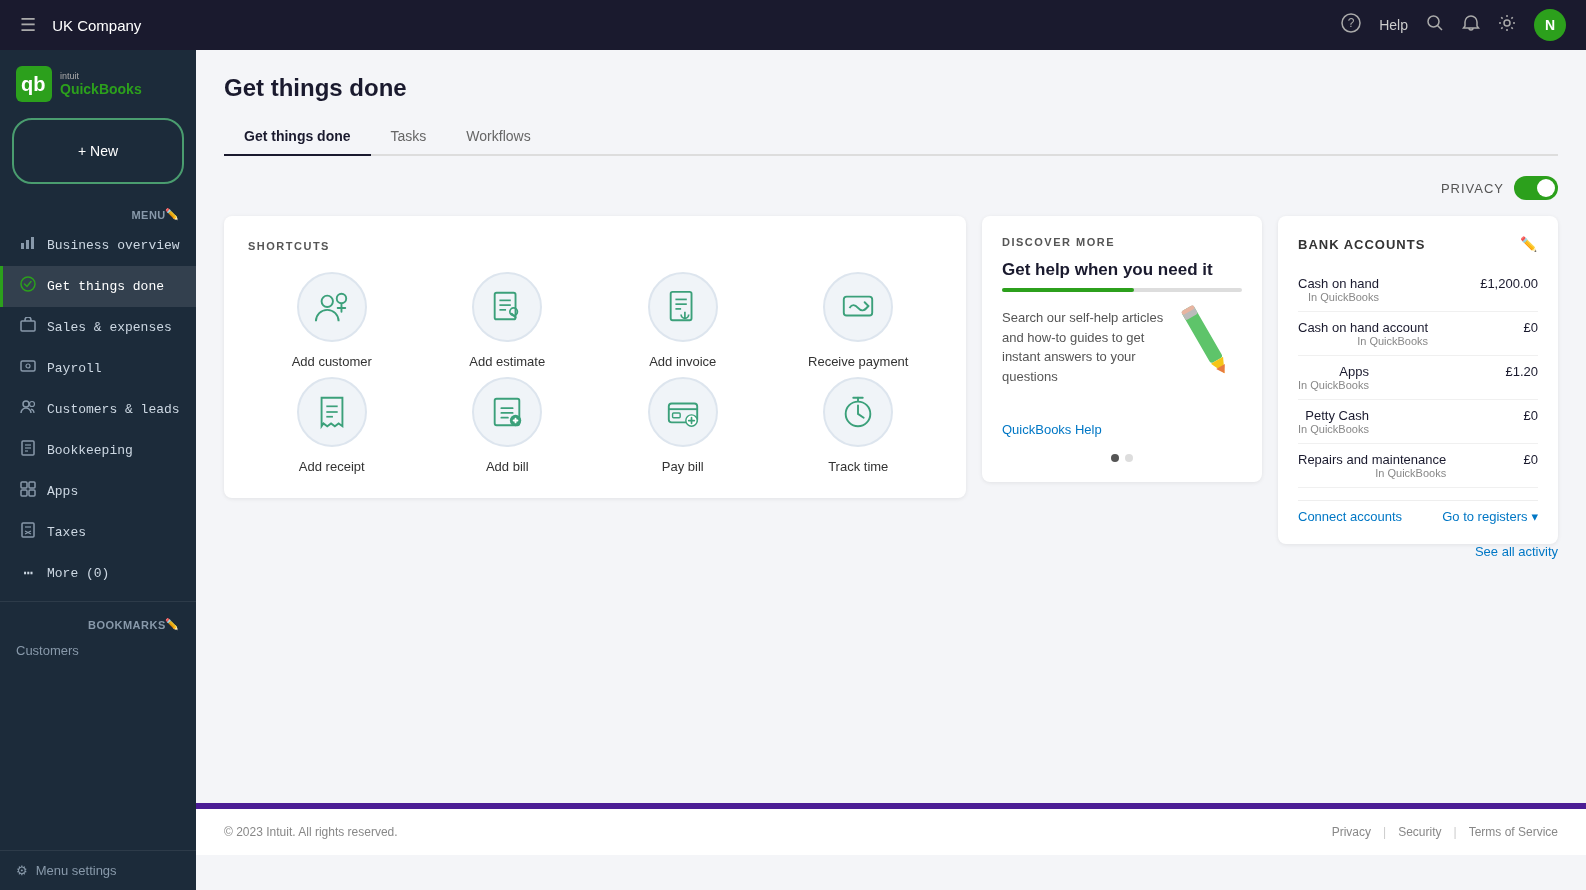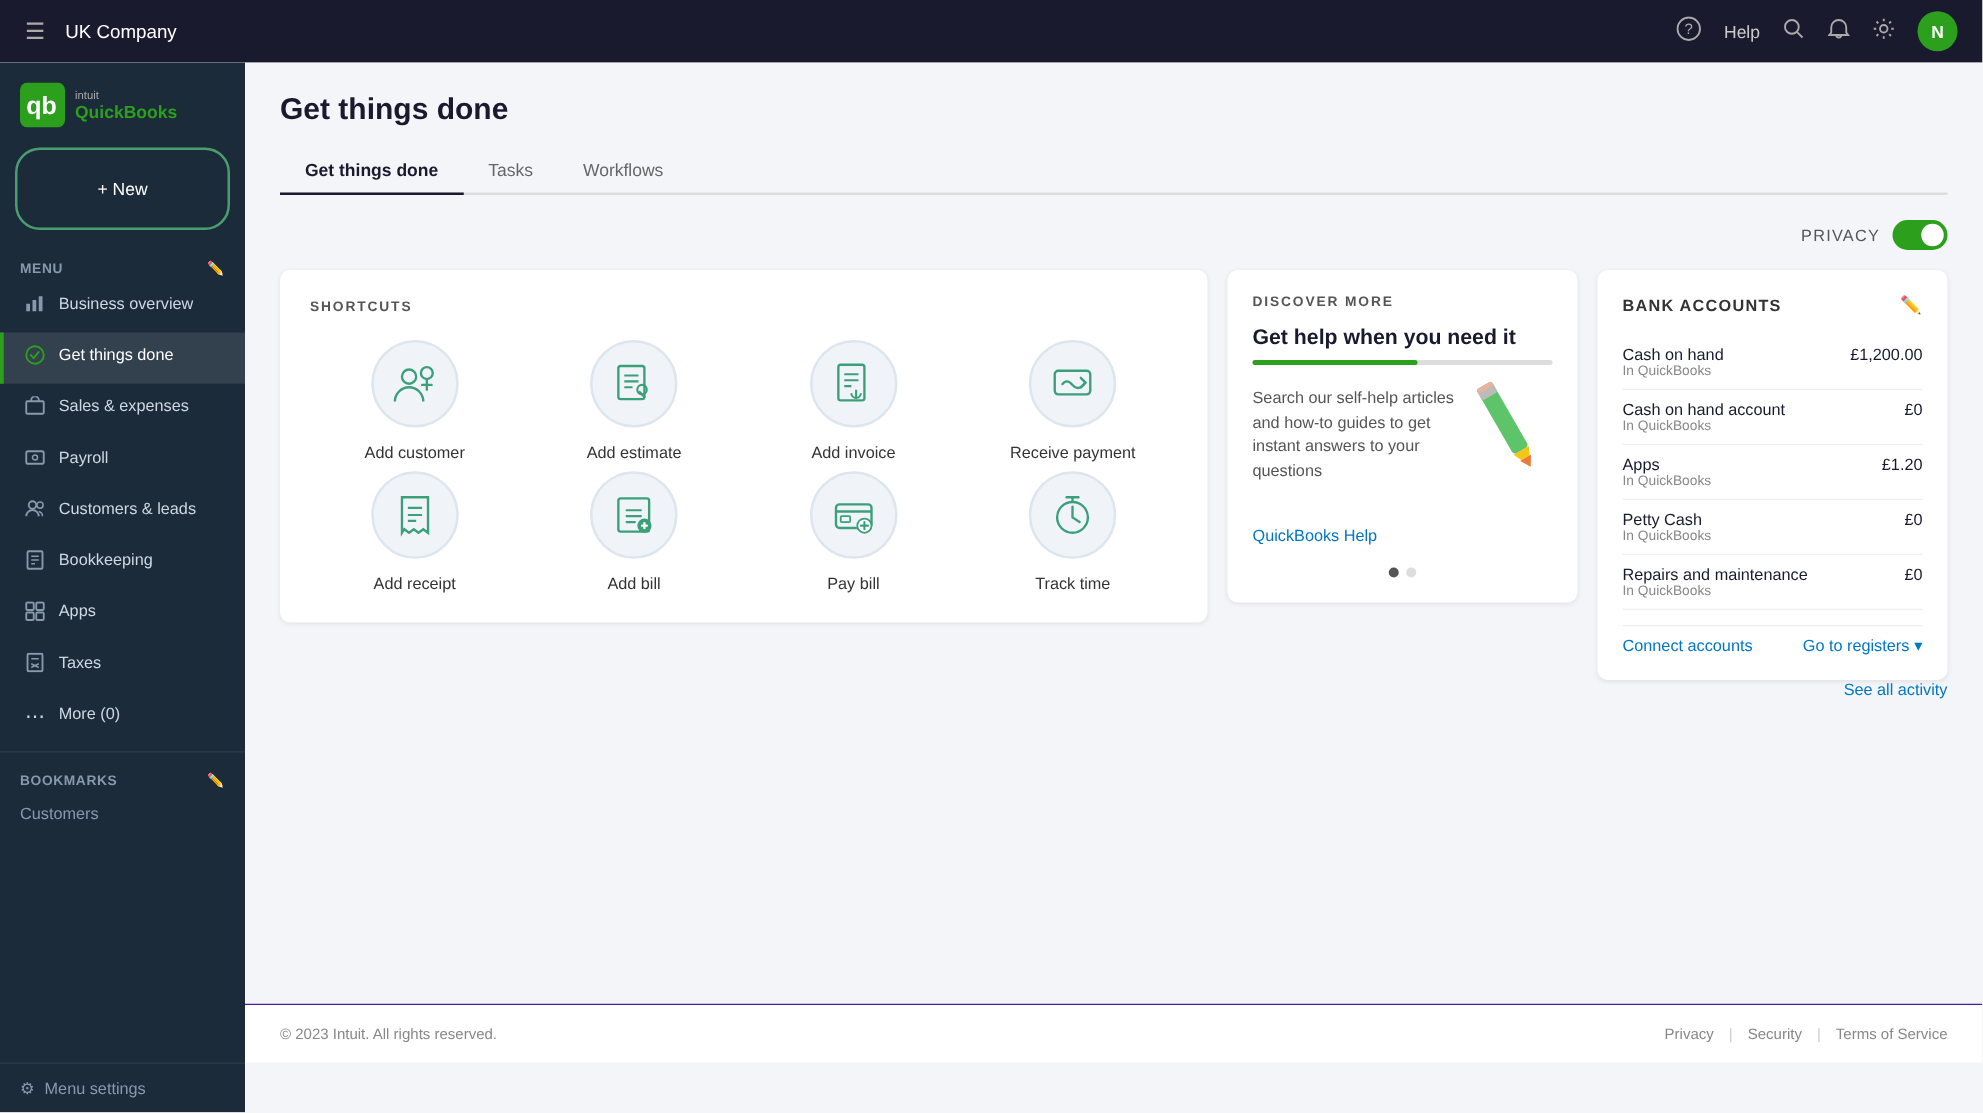--- a/index.html
+++ b/index.html
@@ -15,22 +15,22 @@
     .help-btn { display: flex; align-items: center; gap: 5px; color: #ccc; font-size: 14px; cursor: pointer; }
     .avatar { width: 32px; height: 32px; border-radius: 50%; background: #2ca01c; color: #fff; display: flex; align-items: center; justify-content: center; font-weight: bold; font-size: 14px; }
 
     
     .main-layout { display: flex; flex: 1; overflow: hidden; }
 
     
     .sidebar { width: 196px; background: #1c2b3a; flex-shrink: 0; display: flex; flex-direction: column; overflow-y: auto; }
     .sidebar-logo { padding: 16px 16px 8px; display: flex; align-items: center; gap: 8px; }
     .new-btn { margin: 8px 12px 16px; background: transparent; border: 2px solid #4a9d6f; color: #fff; border-radius: 20px; padding: 23px 0; font-size: 14px; cursor: pointer; display: flex; align-items: center; justify-content: center; gap: 6px; width: calc(100% - 24px); }
-    .sidebar-section-label { color: #8899aa; font-size: 11px; font-weight: 600; padding: 8px 16px 4px; text-transform: uppercase; letter-spacing: 0.5px; display: flex; justify-content: space-between; align-items: center; gap: 36px; }
-    .sidebar-item { display: flex; align-items: flex-start; gap: 10px; padding: 10px 16px; color: #cdd8e3; font-size: 13px; cursor: pointer; border-left: 3px solid transparent; }
+    .sidebar-section-label { color: #8899aa; font-size: 11px; font-weight: 600; padding: 8px 16px 4px; text-transform: uppercase; letter-spacing: 0.5px; display: flex; justify-content: flex-end; align-items: center; }
+    .sidebar-item { display: flex; align-items: center; gap: 10px; padding: 10px 16px; color: #cdd8e3; font-size: 13px; cursor: pointer; border-left: 3px solid transparent; font-family: Liberation Mono, monospace; }
     .sidebar-item.active { background: rgba(255,255,255,0.1); border-left-color: #2ca01c; color: #fff; font-weight: 500; }
     .sidebar-item-icon { width: 18px; text-align: center; font-size: 16px; }
     .sidebar-divider { height: 1px; background: rgba(255,255,255,0.08); margin: 8px 0; }
     .bookmark-item { padding: 8px 16px; color: #8899aa; font-size: 13px; cursor: pointer; }
     .sidebar-bottom { margin-top: auto; padding: 12px 16px; color: #8899aa; font-size: 13px; cursor: pointer; display: flex; align-items: center; gap: 8px; border-top: 1px solid rgba(255,255,255,0.08); }
 
     
     .content { flex: 1; overflow-y: auto; background: #f4f5f8; }
     .content-inner { padding: 24px 28px; max-width: 1400px; }
 
@@ -65,34 +65,34 @@
     .discover-title { font-size: 17px; font-weight: 600; color: #1a1a2e; margin-bottom: 8px; }
     .discover-progress { height: 4px; background: #ddd; border-radius: 2px; margin-bottom: 16px; }
     .discover-progress-fill { height: 100%; width: 55%; background: #2ca01c; border-radius: 2px; }
     .discover-text { font-size: 13px; color: #555; line-height: 1.5; margin-bottom: 16px; }
     .discover-link { color: #0077c5; font-size: 13px; font-weight: 500; cursor: pointer; text-decoration: none; }
     .discover-dots { display: flex; gap: 6px; margin-top: 16px; justify-content: center; }
     .dot { width: 8px; height: 8px; border-radius: 50%; background: #ddd; }
     .dot.active { background: #555; }
 
     
-    .bank-card { width: 280px; flex-shrink: 0; background: #fff; border-radius: 8px; padding: 20px; box-shadow: 0 1px 4px rgba(0,0,0,0.08); }
+    .bank-card { width: 280px; flex-shrink: 0; background: #fff; border-radius: 8px; padding: 20px; box-shadow: 0 1px 4px rgba(0,0,0,0.08); text-align: right; }
     .bank-card-header { display: flex; justify-content: space-between; align-items: center; margin-bottom: 16px; }
     .bank-card-title { font-size: 13px; font-weight: 700; color: #333; letter-spacing: 1px; text-transform: uppercase; }
     .bank-edit-icon { color: #666; cursor: pointer; font-size: 14px; }
     .bank-row { display: flex; justify-content: space-between; align-items: flex-start; padding: 8px 0; border-bottom: 1px solid #f0f0f0; }
     .bank-row:last-of-type { border-bottom: none; }
     .bank-name { font-size: 13px; font-weight: 500; color: #1a1a2e; }
     .bank-sub { font-size: 11px; color: #888; }
     .bank-amount { font-size: 13px; font-weight: 500; color: #1a1a2e; }
     .bank-footer { display: flex; justify-content: space-between; align-items: center; margin-top: 12px; padding-top: 8px; border-top: 1px solid #eee; }
     .connect-link { color: #0077c5; font-size: 13px; cursor: pointer; }
     .goto-registers { color: #0077c5; font-size: 13px; cursor: pointer; display: flex; align-items: center; gap: 4px; }
     .see-all { text-align: right; color: #0077c5; font-size: 13px; cursor: pointer; margin-bottom: 20px; }
-    .footer-bar { background: #fff; padding: 16px 28px; display: flex; justify-content: space-between; align-items: center; border-top: 1px solid #4c1d95; font-size: 12px; color: #888; margin-top: 200px; }
+    .footer-bar { background: #fff; padding: 16px 28px; display: flex; justify-content: space-between; align-items: center; border-top: 6px solid #4c1d95; font-size: 12px; color: #888; margin-top: 200px; }
     .footer-links { display: flex; gap: 12px; align-items: center; }
     .footer-links a { color: #888; text-decoration: none; cursor: pointer; }
     .footer-sep { color: #ccc; }
 
     
     .logo-text { display: flex; flex-direction: column; }
     .logo-intuit { font-size: 9px; color: #aaa; text-transform: lowercase; }
     .logo-qb { font-size: 14px; font-weight: 700; color: #2ca01c; }
   </style>
 </head>

